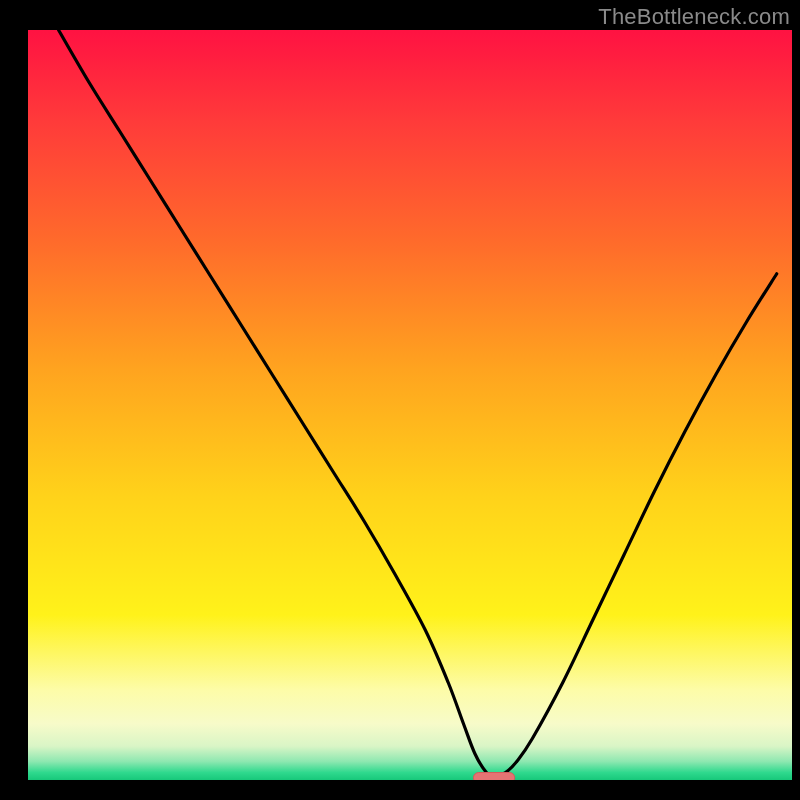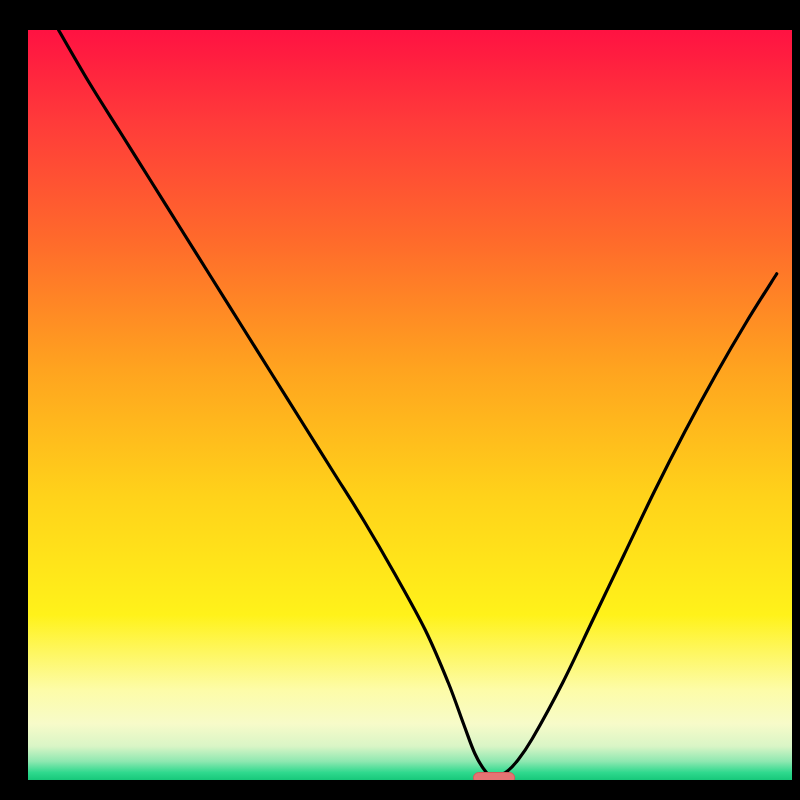--- a/index.html
+++ b/index.html
@@ -57,13 +57,14 @@
     </defs>
   <rect x="28" y="30" width="764" height="750" fill="url(#bgGrad)"></rect>
       <path d="M 58.56 30.00 C 63.65 38.75, 78.93 65.63, 89.12 82.50 C 99.31 99.38, 109.49 115.00, 119.68 131.25 C 129.87 147.50, 140.05 163.75, 150.24 180.00 C 160.43 196.25, 170.61 212.50, 180.80 228.75 C 190.99 245.00, 201.17 261.25, 211.36 277.50 C 221.55 293.75, 231.73 310.00, 241.92 326.25 C 252.11 342.50, 262.29 358.75, 272.48 375.00 C 282.67 391.25, 292.85 407.50, 303.04 423.75 C 313.23 440.00, 323.41 456.25, 333.60 472.50 C 343.79 488.75, 353.97 504.38, 364.16 521.25 C 374.35 538.13, 384.53 555.63, 394.72 573.75 C 404.91 591.88, 416.37 611.88, 425.28 630.00 C 434.19 648.13, 441.83 666.88, 448.20 682.50 C 454.57 698.13, 459.02 711.88, 463.48 723.75 C 467.94 735.63, 471.12 745.63, 474.94 753.75 C 478.76 761.88, 483.22 768.75, 486.40 772.50 C 489.58 776.25, 490.86 776.25, 494.04 776.25 C 497.22 776.25, 501.68 775.00, 505.50 772.50 C 509.32 770.00, 512.50 766.88, 516.96 761.25 C 521.42 755.63, 524.60 751.88, 532.24 738.75 C 539.88 725.63, 552.61 702.50, 562.80 682.50 C 572.99 662.50, 583.17 640.00, 593.36 618.75 C 603.55 597.50, 613.73 576.25, 623.92 555.00 C 634.11 533.75, 644.29 511.88, 654.48 491.25 C 664.67 470.63, 674.85 450.63, 685.04 431.25 C 695.23 411.88, 705.41 393.13, 715.60 375.00 C 725.79 356.88, 735.97 339.38, 746.16 322.50 C 756.35 305.63, 771.63 281.87, 776.72 273.75" fill="none" stroke="#000000" stroke-width="3.2" stroke-linecap="round" stroke-linejoin="round"></path>
       <rect x="473.412" y="772.5" width="41.25600000000001" height="10.499999999999998" rx="5.249999999999999" ry="5.249999999999999" fill="#e57373" stroke="#d35b5b" stroke-width="1"></rect>
       <rect x="0" y="0" width="800" height="30" fill="#000000"></rect>
       <rect x="0" y="780" width="800" height="20" fill="#000000"></rect>
       <rect x="0" y="0" width="28" height="800" fill="#000000"></rect>
       <rect x="792" y="0" width="8" height="800" fill="#000000"></rect>
     </svg>
 
+  <div class="watermark">TheBottleneck.com</div>
 </div>
 
 </body></html>

